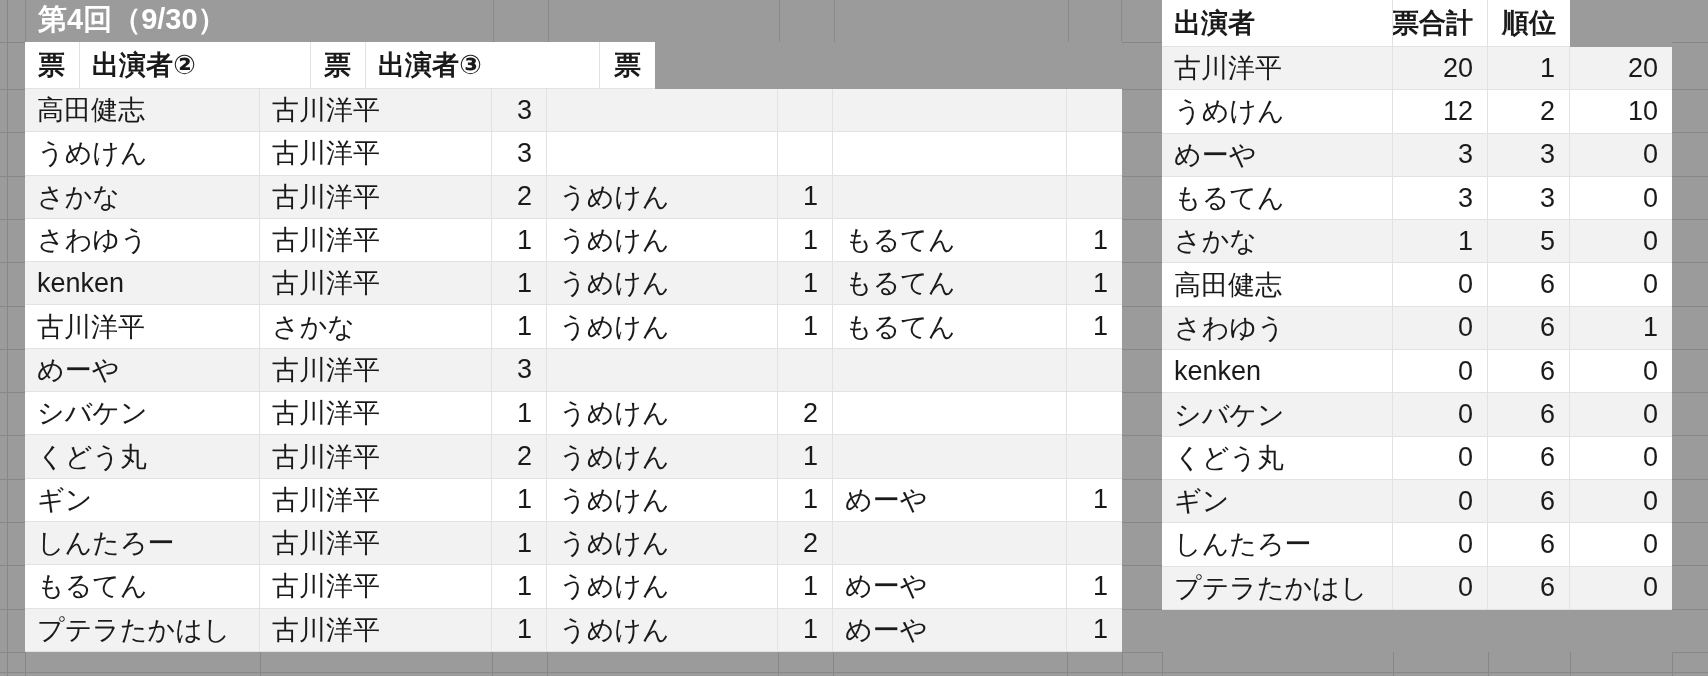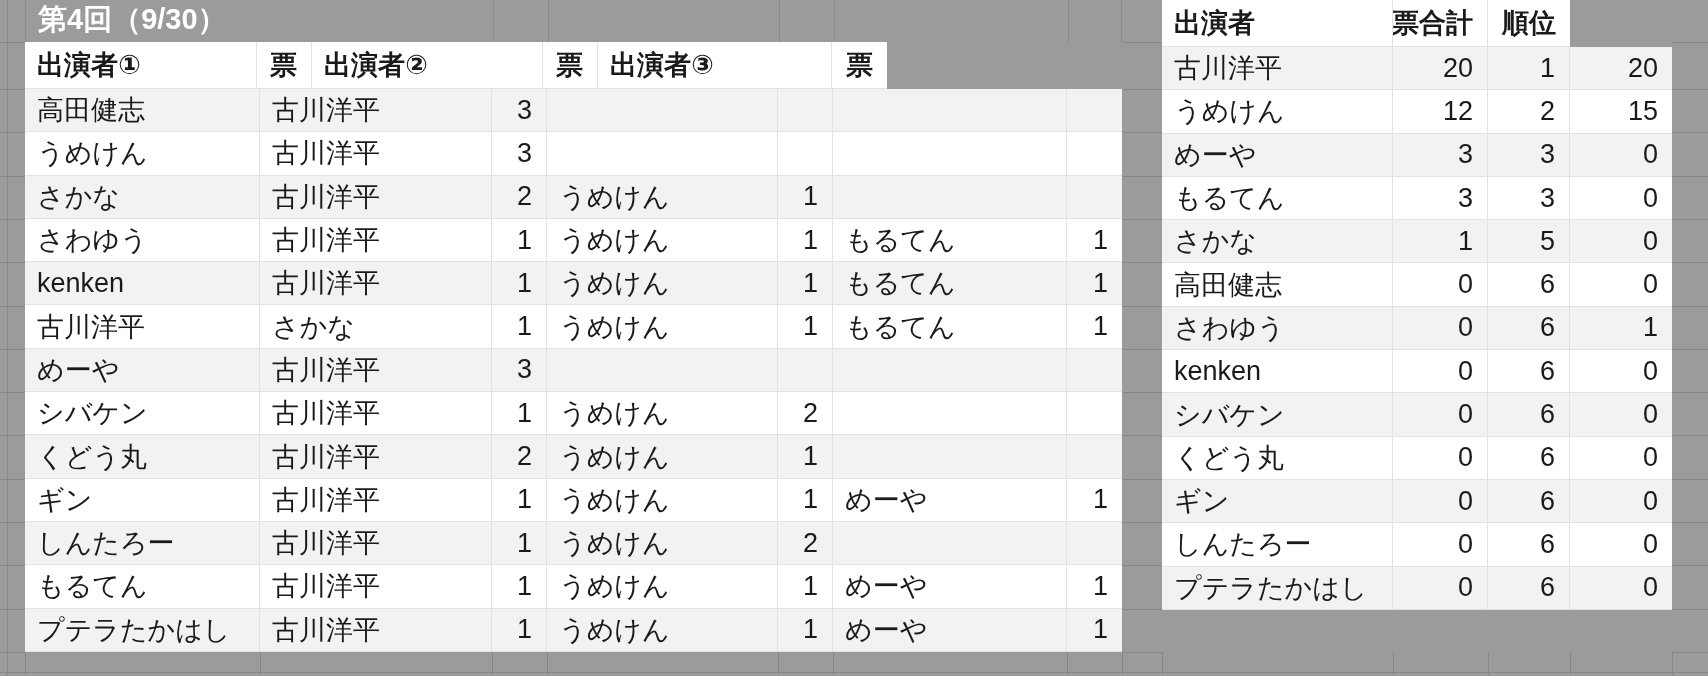--- a/index.html
+++ b/index.html
@@ -56,21 +56,20 @@
     <div class="title-row">
       <span>第4回（9/30）</span>
     <div class="title-line" style="left: 467px;"></div>
         <div class="title-line" style="left: 522px;"></div>
         <div class="title-line" style="left: 753px;"></div>
         <div class="title-line" style="left: 808px;"></div>
         <div class="title-line" style="left: 1042px;"></div>
       </div>
     <div id="left-table-body">
         <div class="t-row header-row">
-          <div class="t-cell txt" style="width: 232px;">出演者①</div>
           <div class="t-cell num" style="width: 55px;">票</div>
           <div class="t-cell txt" style="width: 231px;">出演者②</div>
           <div class="t-cell num" style="width: 55px;">票</div>
           <div class="t-cell txt" style="width: 234px;">出演者③</div>
           <div class="t-cell num" style="width: 55px;">票</div>
         </div>
         <div class="t-row data-row odd">
           <div class="t-cell txt" style="width: 235px;">高田健志</div>
           <div class="t-cell txt" style="width: 232px;">古川洋平</div>
           <div class="t-cell num" style="width: 55px;">3</div>
@@ -200,21 +199,21 @@
         <div class="t-row data-row odd">
           <div class="t-cell txt" style="width: 231px;">古川洋平</div>
           <div class="t-cell num" style="width: 95px;">20</div>
           <div class="t-cell num" style="width: 82px;">1</div>
           <div class="t-cell num" style="width: 102px;">20</div>
         </div>
         <div class="t-row data-row">
           <div class="t-cell txt" style="width: 231px;">うめけん</div>
           <div class="t-cell num" style="width: 95px;">12</div>
           <div class="t-cell num" style="width: 82px;">2</div>
-          <div class="t-cell num" style="width: 102px;">15</div>
+          <div class="t-cell num" style="width: 102px;">10</div>
         </div>
         <div class="t-row data-row odd">
           <div class="t-cell txt" style="width: 231px;">めーや</div>
           <div class="t-cell num" style="width: 95px;">3</div>
           <div class="t-cell num" style="width: 82px;">3</div>
           <div class="t-cell num" style="width: 102px;">0</div>
         </div>
         <div class="t-row data-row">
           <div class="t-cell txt" style="width: 231px;">もるてん</div>
           <div class="t-cell num" style="width: 95px;">3</div>

